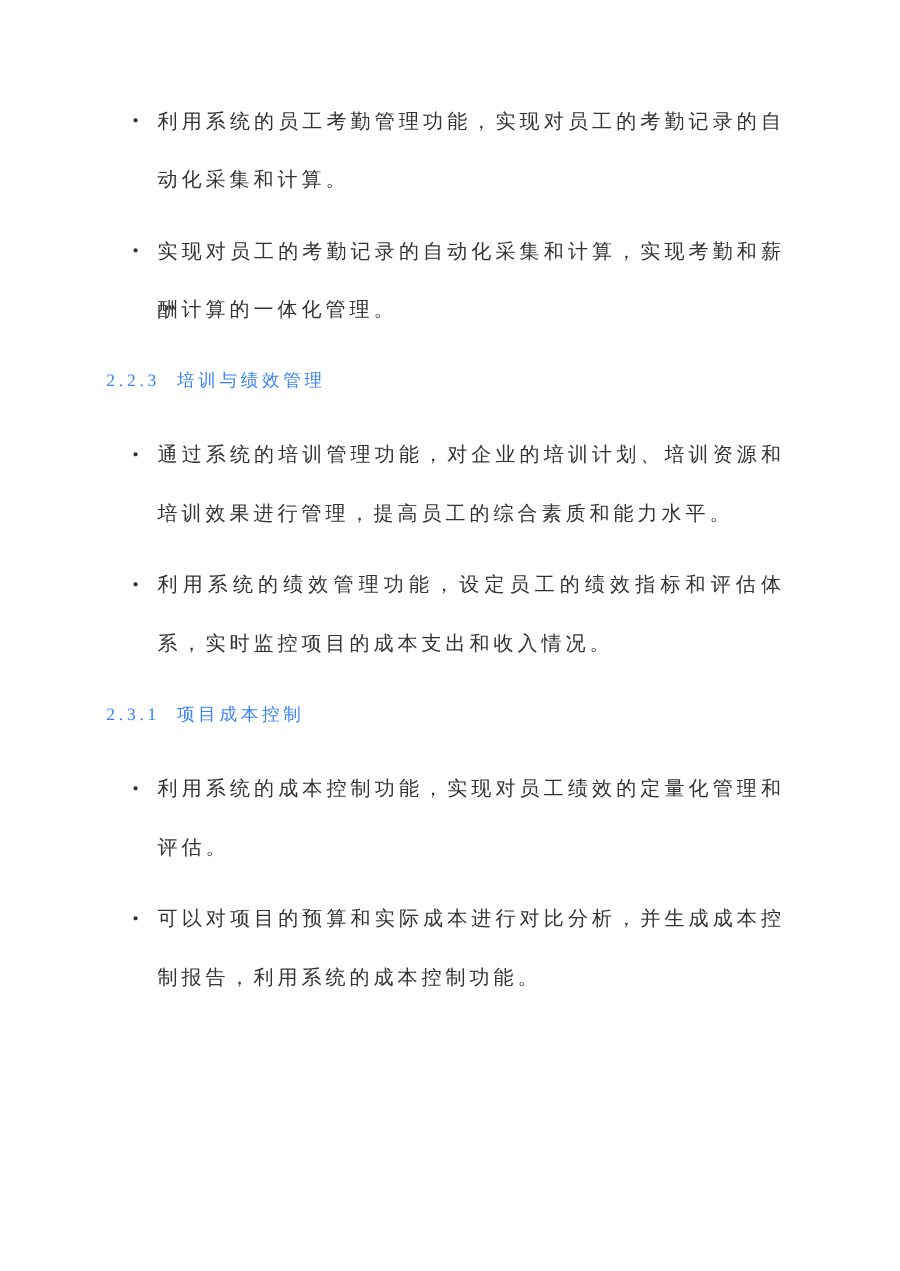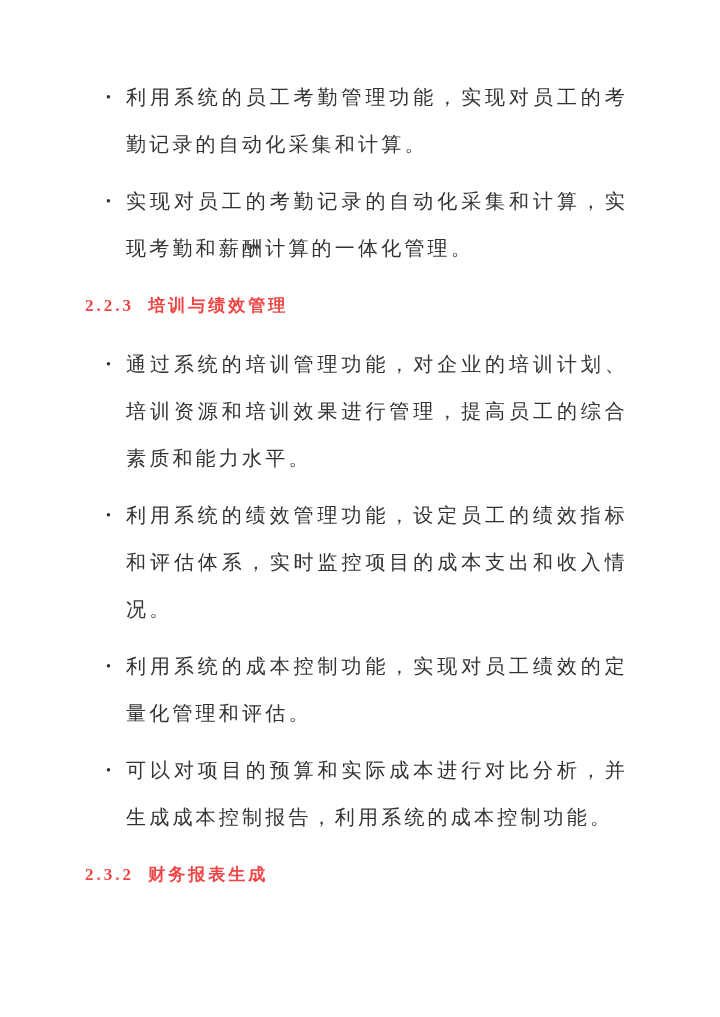--- a/index.html
+++ b/index.html
@@ -12,23 +12,23 @@
     overflow: hidden;
     font-family: "Liberation Serif", "DejaVu Serif", serif;
   }
   .page {
     width: 720px;
     height: 1017px;
     background: #ffffff;
     padding: 74px 88px 0 85px;
   }
   .heading {
-    font-size: 17px;
-    font-weight: bold;
-    color: #ef4444;
+    font-size: 14px;
+    font-weight: normal;
+    color: #3b82f6;
     letter-spacing: 3px;
     word-spacing: 7px;
     line-height: 47px;
     margin: 0 0 12px 0;
     white-space: nowrap;
   }
   .bullet-item {
     display: flex;
     align-items: flex-start;
     margin: 0 0 10px 21px;
@@ -36,21 +36,21 @@
   .dot {
     width: 20px;
     flex-shrink: 0;
     line-height: 47px;
     font-size: 14px;
     color: #2e2e2e;
     text-align: left;
   }
   .bullet-text {
     width: 502px;
-    font-size: 20px;
+    font-size: 16px;
     color: #333333;
     letter-spacing: 3.2px;
     line-height: 47px;
     text-align: justify;
     text-justify: inter-character;
   }
 </style>
 </head>
 <body>
 
@@ -72,26 +72,26 @@
     <span class="dot">•</span>
     <span class="bullet-text">通过系统的培训管理功能，对企业的培训计划、培训资源和培训效果进行管理，提高员工的综合素质和能力水平。</span>
   </div>
 
   <div class="bullet-item">
     <span class="dot">•</span>
     <span class="bullet-text">利用系统的绩效管理功能，设定员工的绩效指标和评估体系，实时监控项目的成本支出和收入情况。</span>
   </div>
 
 
+  <h2 class="heading">2.3.1 项目成本控制</h2>
 
   <div class="bullet-item">
     <span class="dot">•</span>
     <span class="bullet-text">利用系统的成本控制功能，实现对员工绩效的定量化管理和评估。</span>
   </div>
 
   <div class="bullet-item">
     <span class="dot">•</span>
     <span class="bullet-text">可以对项目的预算和实际成本进行对比分析，并生成成本控制报告，利用系统的成本控制功能。</span>
   </div>
 
-  <h2 class="heading">2.3.2 财务报表生成</h2>
 
 </div>
 
 </body></html>

